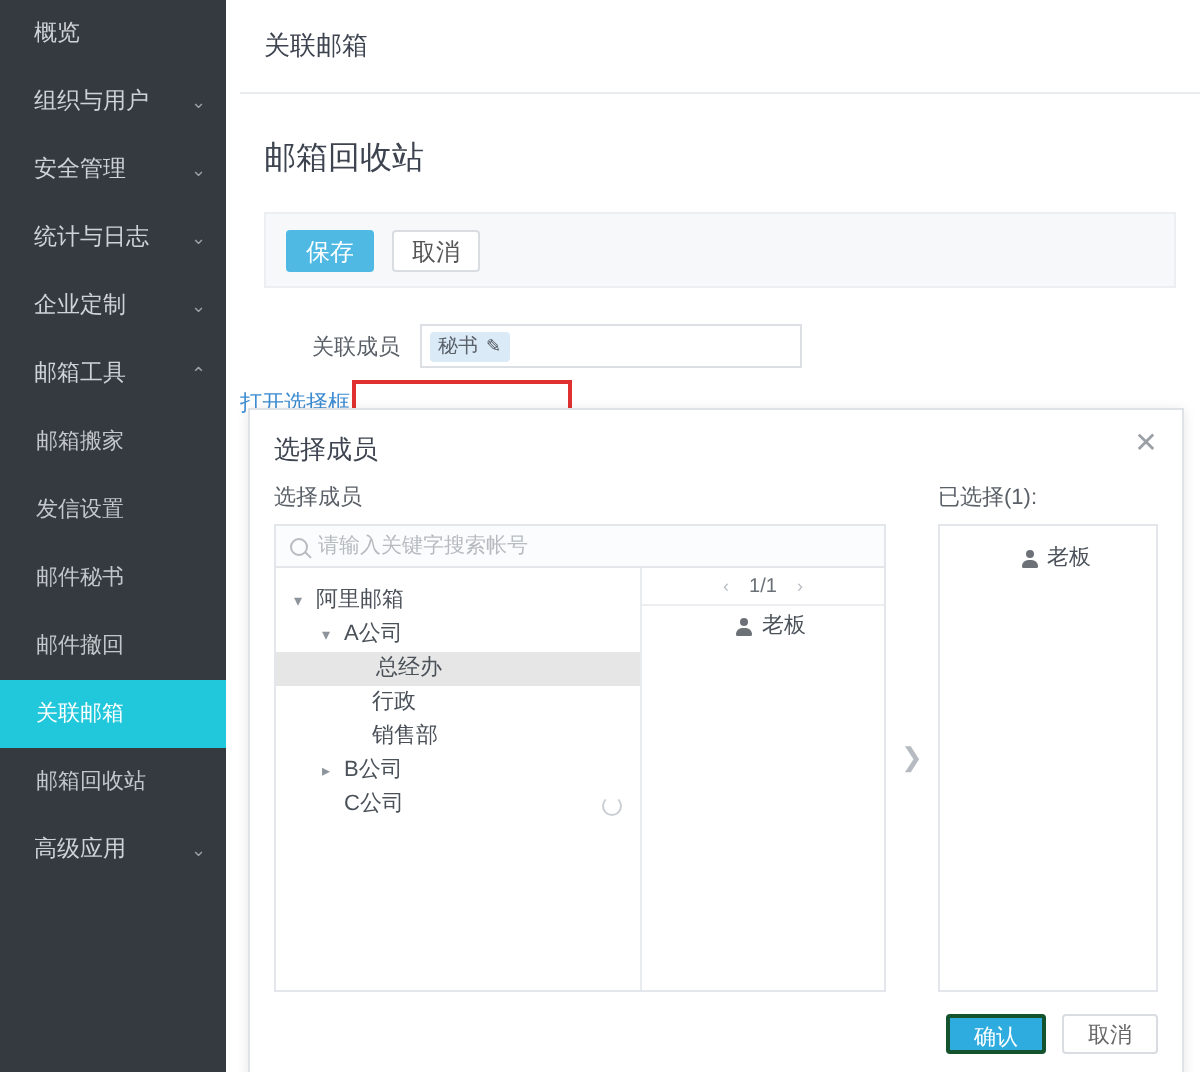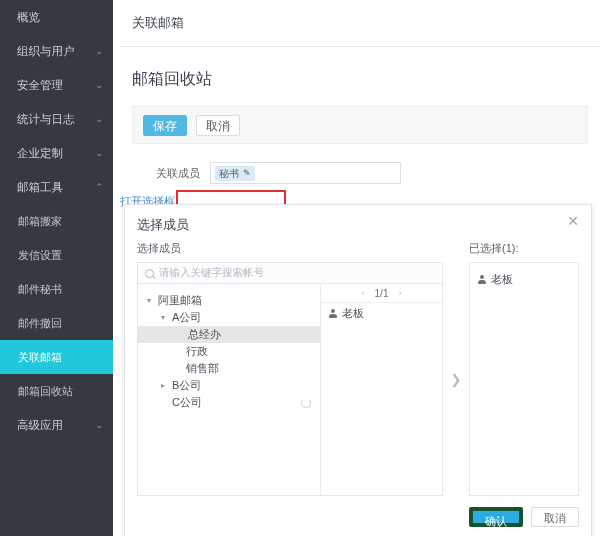--- a/index.html
+++ b/index.html
@@ -127,21 +127,21 @@
   }
   #member-list{flex:1;box-sizing:border-box;}
   #pager{
     height:18px;display:flex;align-items:center;justify-content:center;gap:10px;
     font-size:10px;color:#9aa0a6;border-bottom:1px solid #eceef1;
   }
   #pager .pg{cursor:pointer;font-size:9px;color:#b6bbc1;}
   #pager .cur{color:#6b7177;}
   .person-row{
     height:20px;line-height:20px;font-size:11px;color:#4a5159;
-    padding-left:8px;display:flex;align-items:center;gap:5px;cursor:pointer;
+    padding-left:8px;display:flex;align-items:center;gap:5px;cursor:pointer;justify-content:center;
   }
   .person-ico{
     width:8px;height:9px;position:relative;display:inline-block;
   }
   .person-ico:before{
     content:"";position:absolute;left:2px;top:0;width:4px;height:4px;
     border-radius:50%;background:#6b7177;
   }
   .person-ico:after{
     content:"";position:absolute;left:0;bottom:0;width:8px;height:4px;
@@ -153,21 +153,21 @@
   }
   #right-col{flex:1;display:flex;flex-direction:column;}
   #selected-box{flex:1;border:1px solid #e3e6ea;box-sizing:border-box;padding-top:6px;}
   #dialog-footer{
     position:absolute;right:12px;bottom:12px;display:flex;align-items:center;
   }
   .btn-dlg{
     height:20px;line-height:20px;padding:0 12px;font-size:11px;border-radius:2px;
     cursor:pointer;box-sizing:border-box;
   }
-  .btn-ok{background:#2eace0;color:#fff;border:4px solid #14532d;}
+  .btn-ok{background:#2eace0;color:#fff;border:2px solid #14532d;}
   .btn-cancel{background:#fff;color:#666;border:1px solid #d9dde1;margin-left:8px;}
 </style>
 </head>
 <body>
 
 <div id="sidebar">
     <div class="nav-item"><span>概览</span></div>
     <div class="nav-item"><span>组织与用户</span><span class="caret">⌄</span></div>
     <div class="nav-item"><span>安全管理</span><span class="caret">⌄</span></div>
     <div class="nav-item"><span>统计与日志</span><span class="caret">⌄</span></div>

